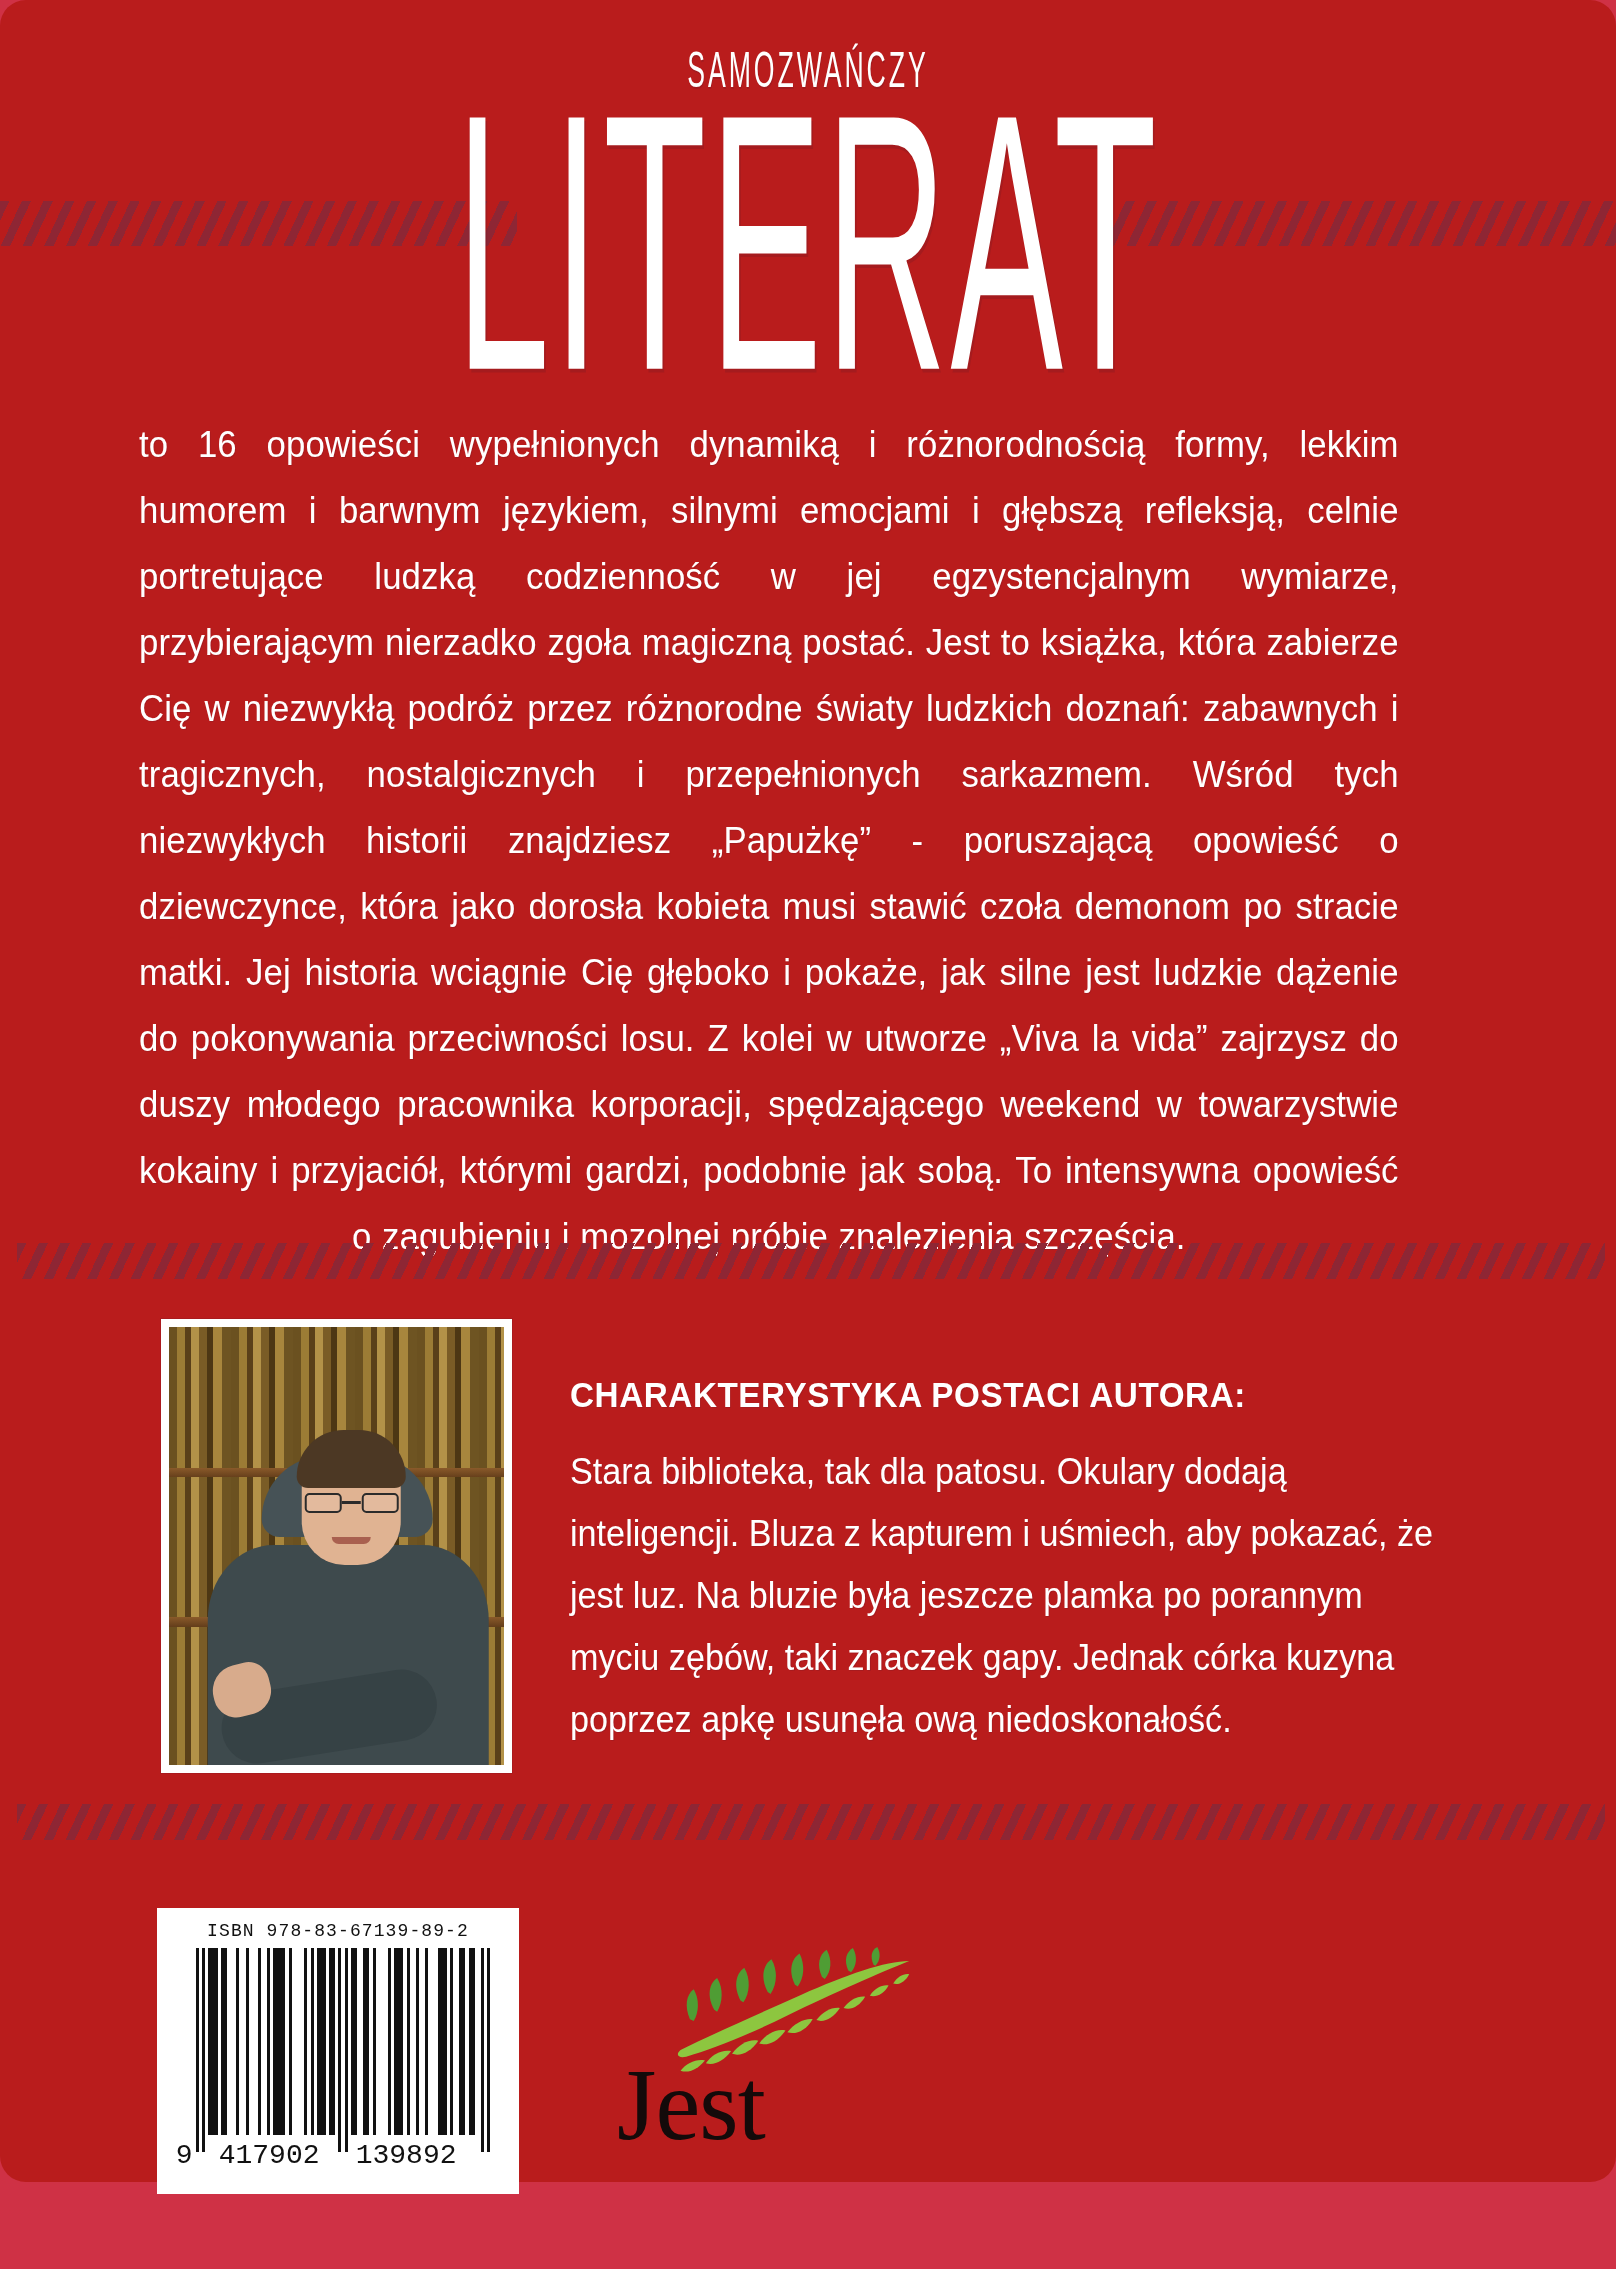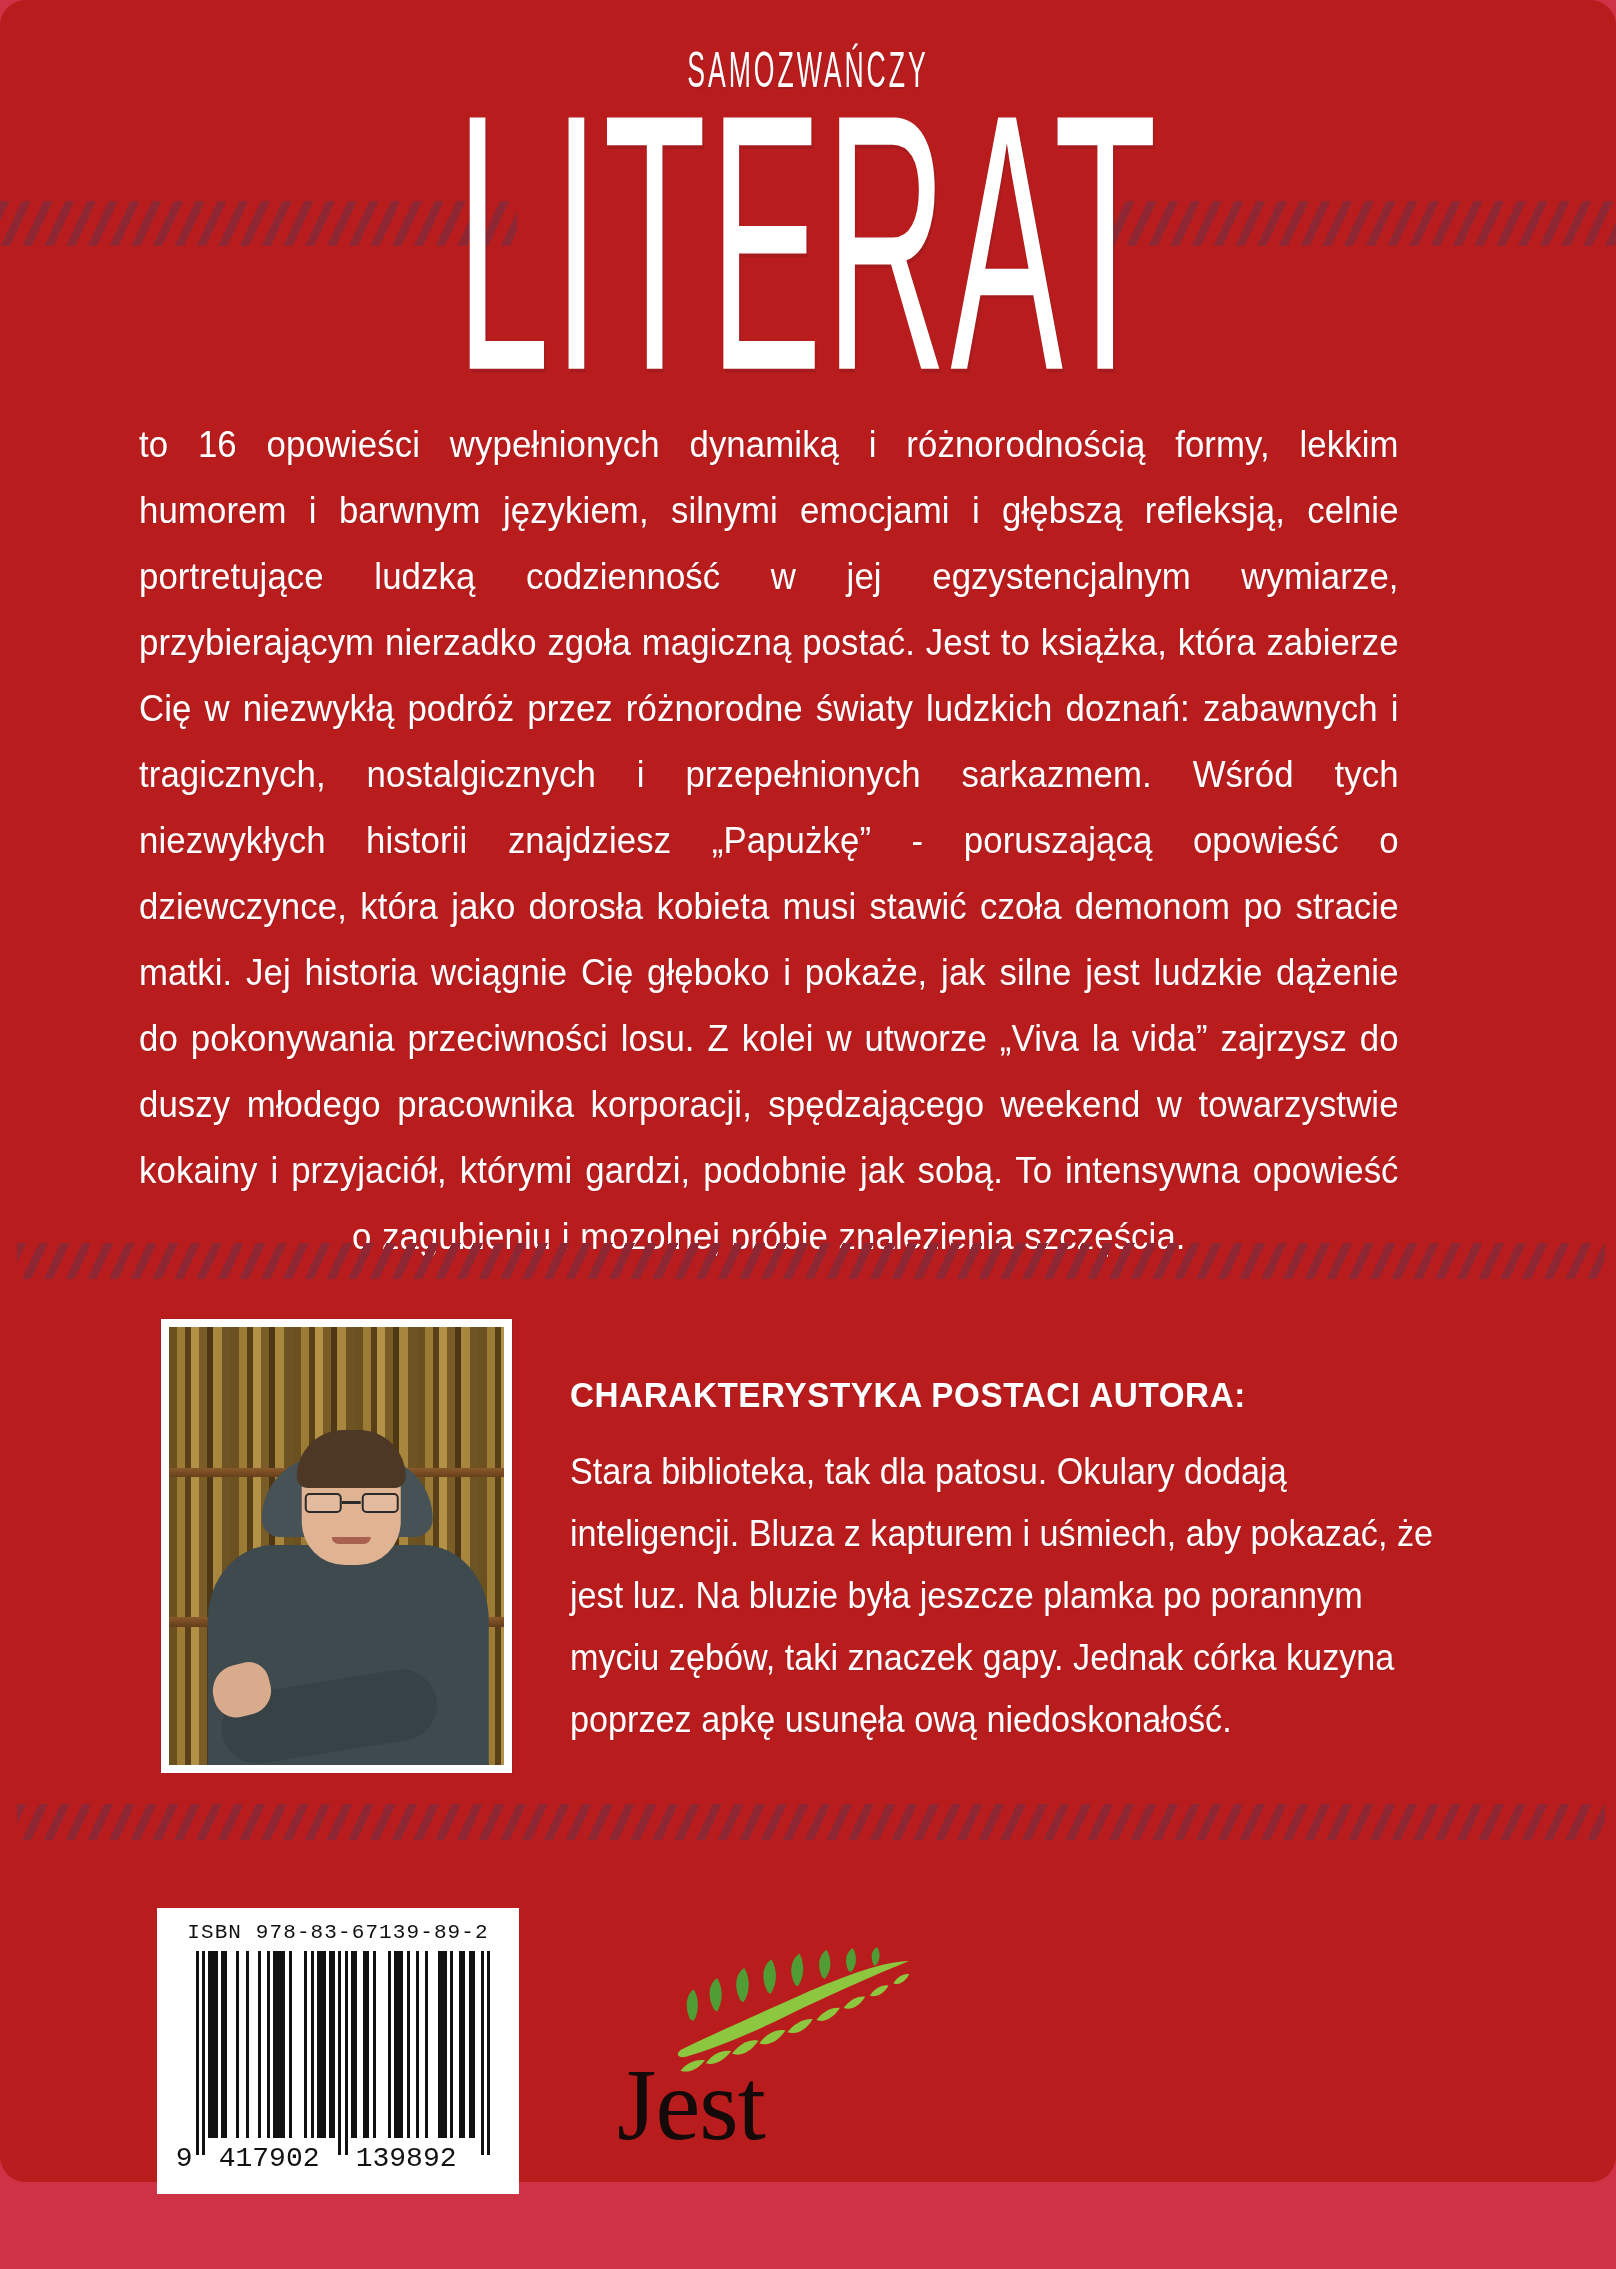--- a/index.html
+++ b/index.html
@@ -216,21 +216,21 @@
   .barcode-box {
     position:absolute;
     left:157px; top:1908px;
     width:362px; height:286px;
     background:#ffffff;
     padding:13px 15px 9.4px 15px;
   }
   .isbn-line {
     text-align:center;
     font-family:"Liberation Mono","DejaVu Sans Mono", monospace;
-    font-size:21px;
+    font-size:18px;
     letter-spacing:1.1px;
     color:#111111;
     margin-bottom:6.6px;
     white-space:nowrap;
   }
   .bars {
     position:relative;
     height:187px;
     margin:0 13px 0 24px;
   }

